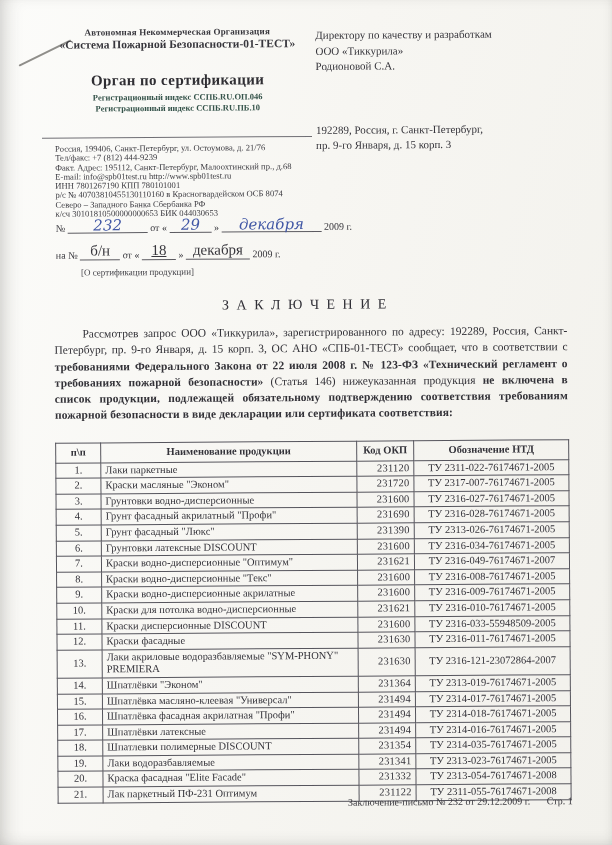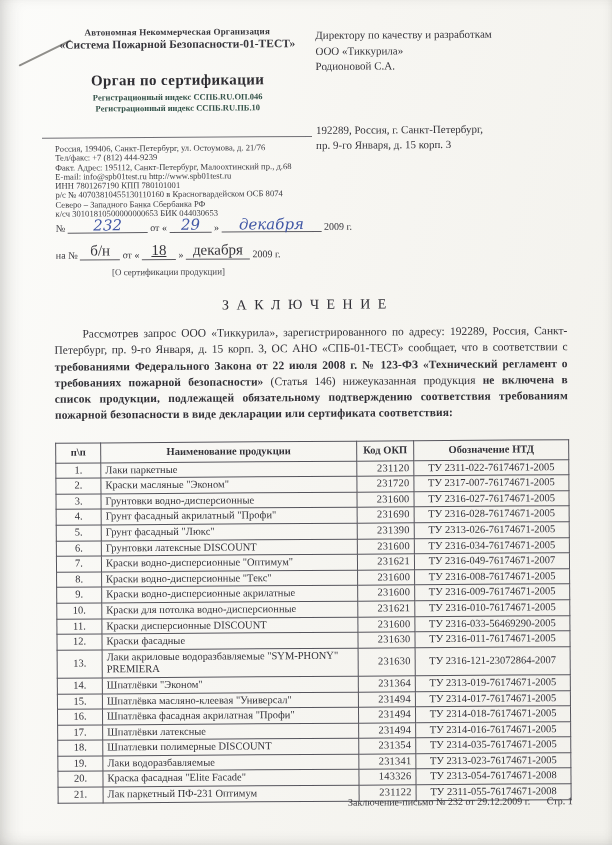--- a/index.html
+++ b/index.html
@@ -32,21 +32,21 @@
     font-size:11px;line-height:15.5px;}
   .addr-to .gap{height:48px;}
 
   
   .refs{position:absolute;left:57px;top:218px;width:300px;font-size:10px;}
   .blank{display:inline-block;border-bottom:1px solid #5c5b61;text-align:center;vertical-align:bottom;}
   .hw{font-style:italic;color:#4157a5;font-size:15px;line-height:13px;
       font-family:"DejaVu Serif",serif;transform:rotate(-2deg);}
   .ref1{margin-bottom:9px;}
   .ref2 .blank{font-size:15px;}
-  .subject{position:absolute;left:113px;top:266px;font-size:9px;color:#45444a;}
+  .subject{position:absolute;left:82px;top:266px;font-size:9px;color:#45444a;}
 
   
   .doc-title{position:absolute;left:0;top:297px;width:100%;text-align:center;
     font-size:14px;letter-spacing:2px;color:#2f2e35;}
   .par{position:absolute;left:55px;top:324px;width:513px;
     font-size:11.5px;line-height:16.3px;text-align:justify;text-indent:28px;color:#333238;}
   .par b{letter-spacing:.1px;}
 
   
   table.products{position:absolute;left:55px;top:441px;width:513px;
@@ -196,21 +196,21 @@
           <tr>
             <td class="c-num">10.</td>
             <td class="c-name">Краски для потолка водно-дисперсионные</td>
             <td class="c-code">231621</td>
             <td class="c-ntd">ТУ 2316-010-76174671-2005</td>
           </tr>
           <tr>
             <td class="c-num">11.</td>
             <td class="c-name">Краски дисперсионные DISCOUNT</td>
             <td class="c-code">231600</td>
-            <td class="c-ntd">ТУ 2316-033-56469290-2005</td>
+            <td class="c-ntd">ТУ 2316-033-55948509-2005</td>
           </tr>
           <tr>
             <td class="c-num">12.</td>
             <td class="c-name">Краски фасадные</td>
             <td class="c-code">231630</td>
             <td class="c-ntd">ТУ 2316-011-76174671-2005</td>
           </tr>
           <tr>
             <td class="c-num">13.</td>
             <td class="c-name">Лаки акриловые водоразбавляемые "SYM-PHONY" PREMIERA</td>
@@ -249,21 +249,21 @@
           </tr>
           <tr>
             <td class="c-num">19.</td>
             <td class="c-name">Лаки водоразбавляемые</td>
             <td class="c-code">231341</td>
             <td class="c-ntd">ТУ 2313-023-76174671-2005</td>
           </tr>
           <tr>
             <td class="c-num">20.</td>
             <td class="c-name">Краска фасадная "Elite Facade"</td>
-            <td class="c-code">143326</td>
+            <td class="c-code">231332</td>
             <td class="c-ntd">ТУ 2313-054-76174671-2008</td>
           </tr>
           <tr>
             <td class="c-num">21.</td>
             <td class="c-name">Лак паркетный ПФ-231 Оптимум</td>
             <td class="c-code">231122</td>
             <td class="c-ntd">ТУ 2311-055-76174671-2008</td>
           </tr>
         </tbody>
     </table>

